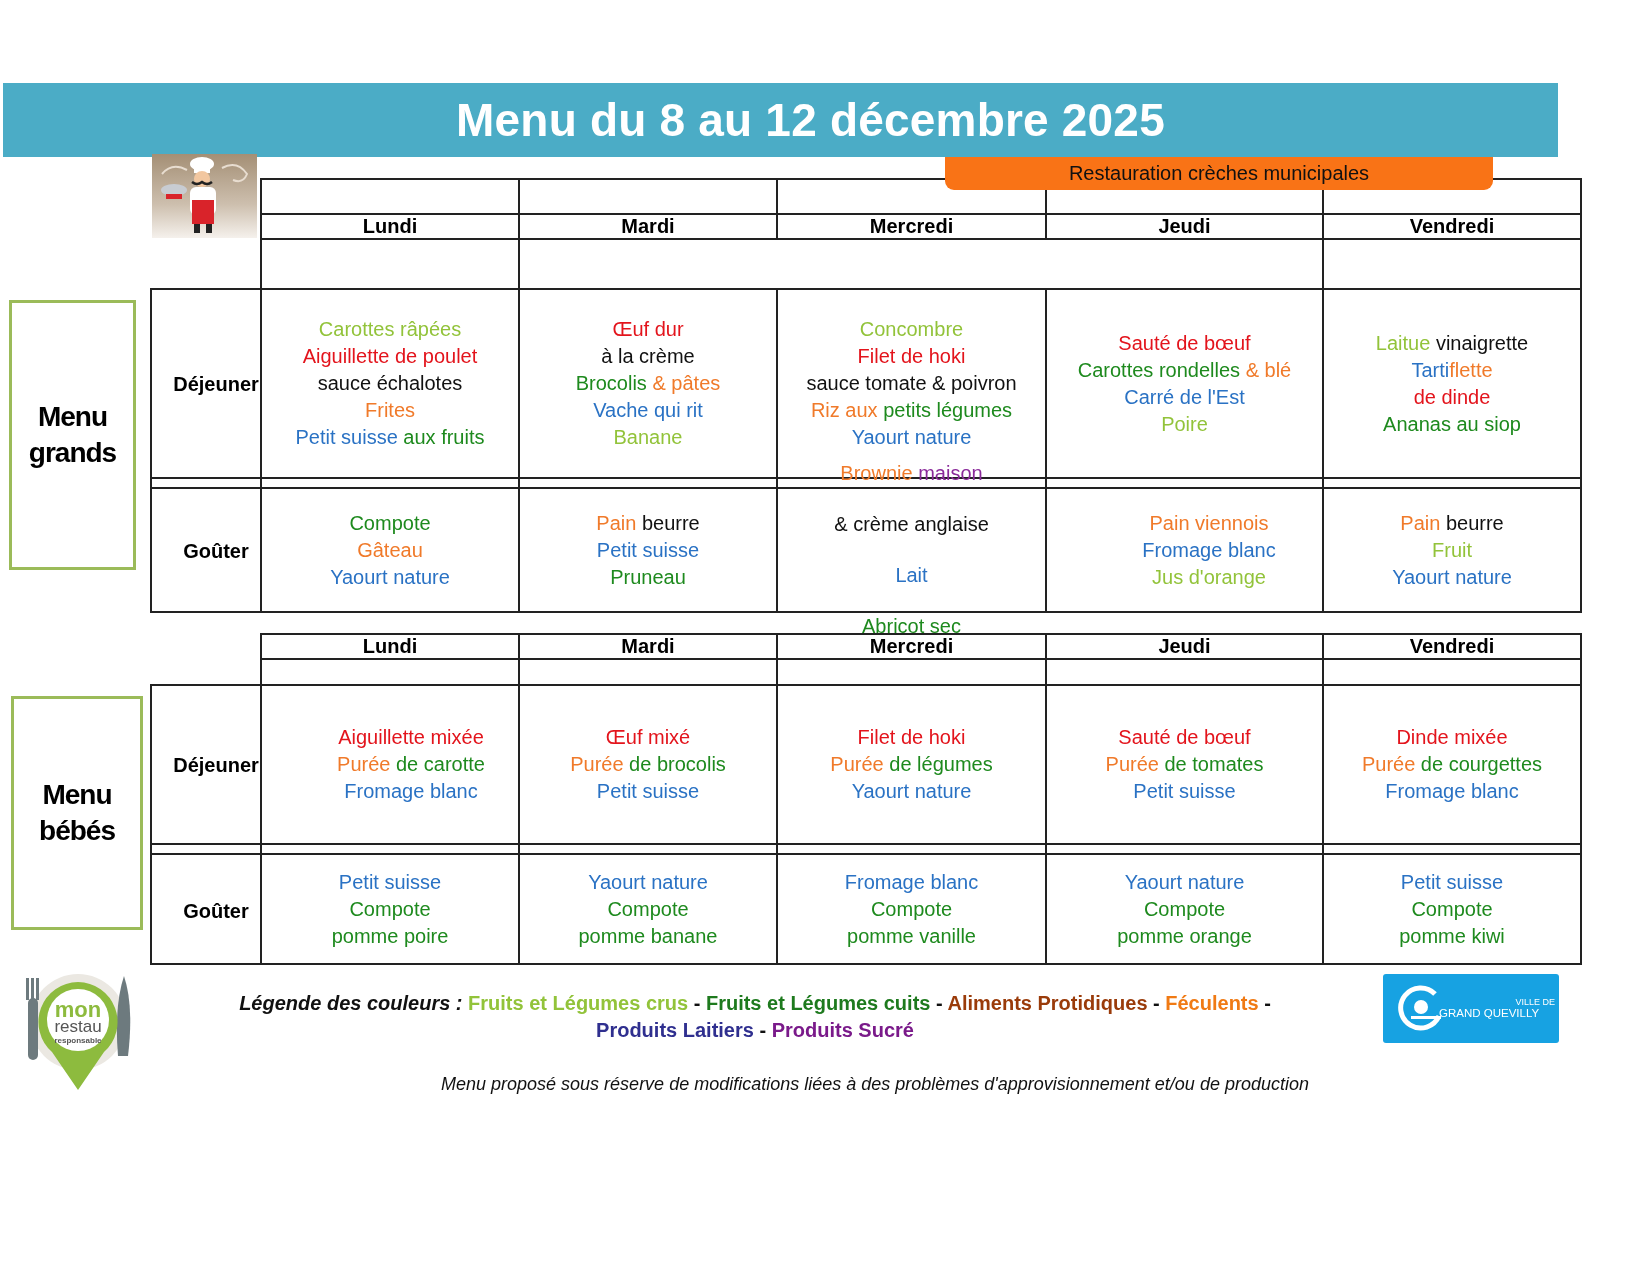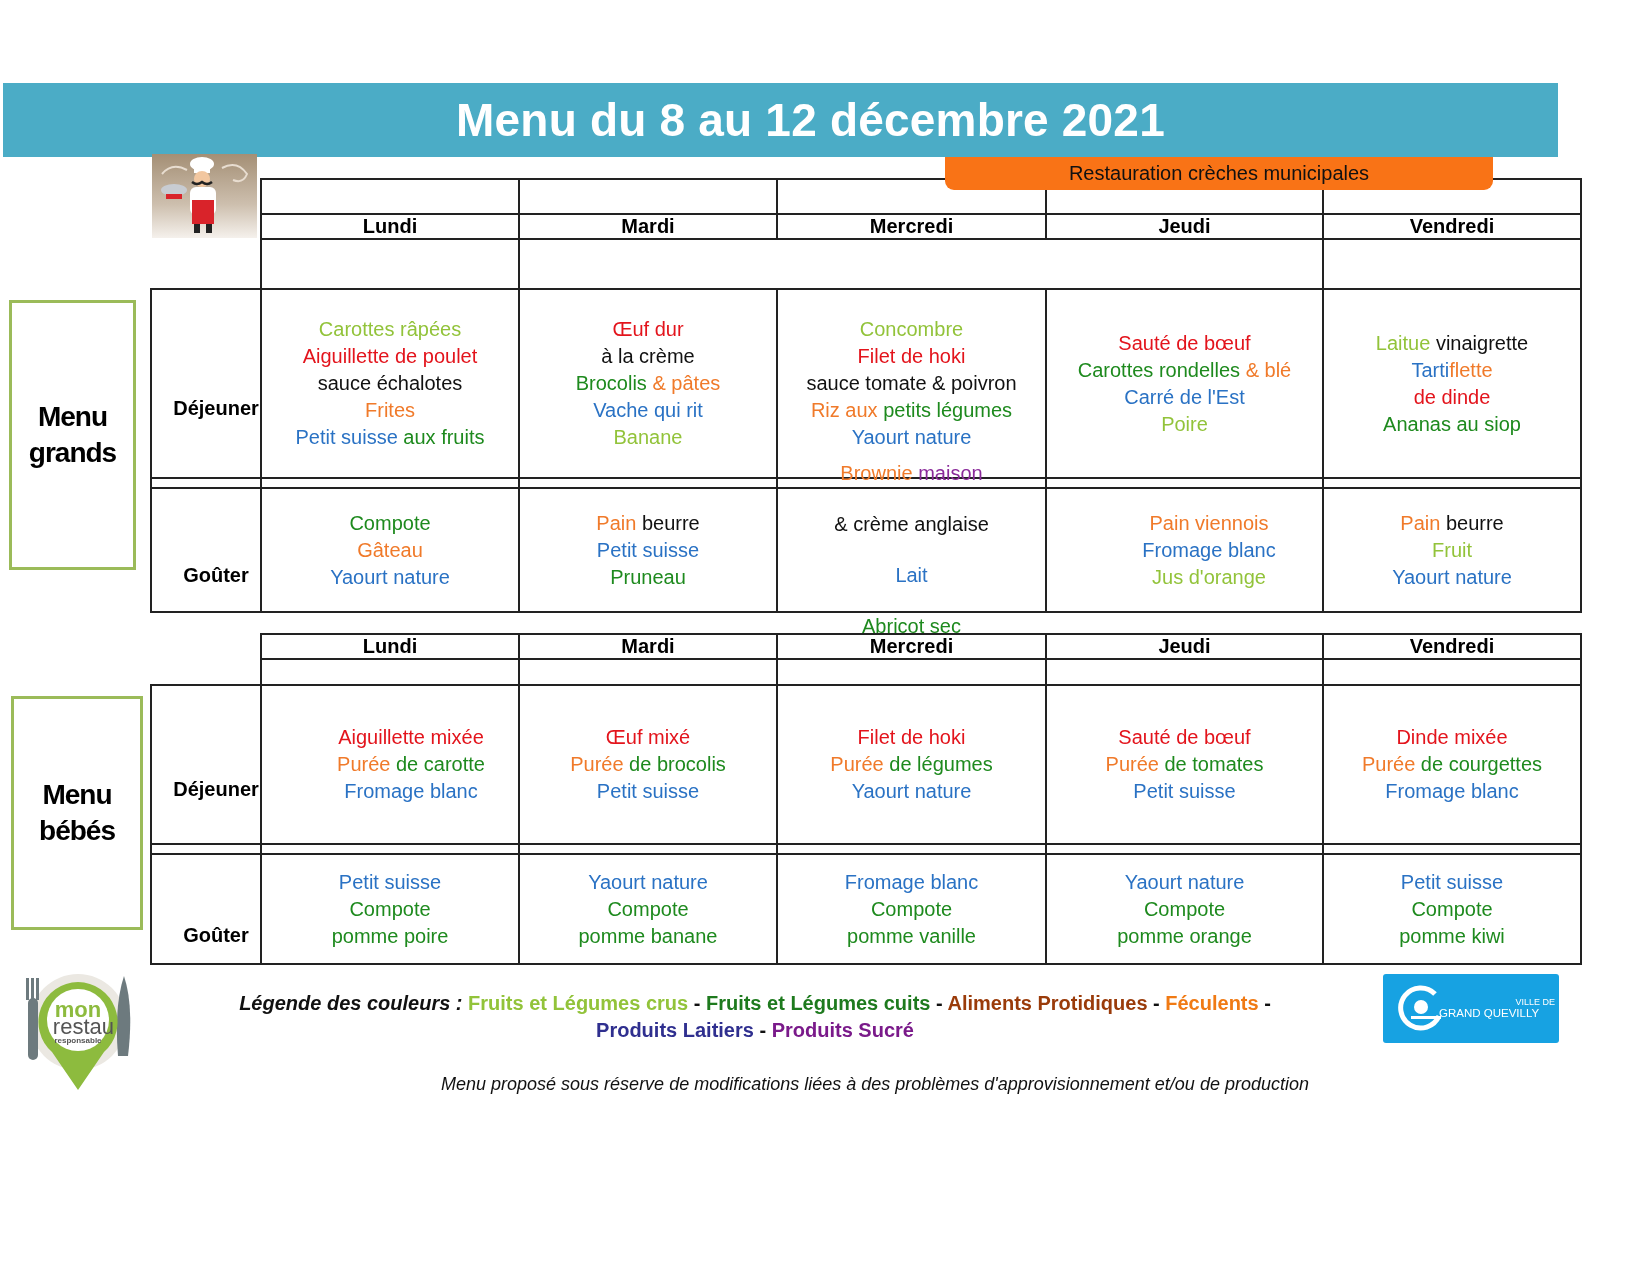--- a/index.html
+++ b/index.html
@@ -5,37 +5,37 @@
   html,body{margin:0;padding:0;background:#fff;}
   body{width:1650px;height:1275px;position:relative;overflow:hidden;font-family:"Liberation Sans",sans-serif;color:#000;}
   .abs{position:absolute;}
   .banner{left:3px;top:83px;width:1555px;height:74px;background:#4bacc6;color:#fff;font-weight:bold;font-size:46px;display:flex;align-items:center;justify-content:center;letter-spacing:0.2px;}
   .banner span{margin-left:60px;}
   .tab{left:945px;top:157px;width:548px;height:33px;background:#f97316;border-radius:0 0 9px 9px;font-size:20px;display:flex;align-items:center;justify-content:center;color:#111;z-index:3;}
   .chef{left:152px;top:154px;width:105px;height:84px;background:linear-gradient(180deg,#a48f75 0%,#cdbfae 60%,#f5f1ec 100%);overflow:hidden;}
   .hl{position:absolute;height:2px;background:#222;}
   .vl{position:absolute;width:2px;background:#222;}
   .day{position:absolute;font-weight:bold;font-size:20px;text-align:center;}
-  .rowlabel{position:absolute;font-weight:bold;font-size:20px;text-align:center;width:132px;margin-top:24px;}
+  .rowlabel{position:absolute;font-weight:bold;font-size:20px;text-align:center;width:132px;}
   .cell{position:absolute;font-size:20px;text-align:center;line-height:27px;display:flex;flex-direction:column;justify-content:center;}
   .cell div{white-space:nowrap;}
   .sidebox{position:absolute;border:3px solid #9bbb59;box-sizing:border-box;display:flex;align-items:center;justify-content:center;text-align:center;font-weight:bold;font-size:28px;line-height:36px;letter-spacing:-1px;}
   .c-raw{color:#92c33a;} .c-cooked{color:#1e8a1e;} .c-prot{color:#e3141c;} .c-fec{color:#f07a2a;}
   .c-dairy{color:#2a72c4;} .c-sweet{color:#8a2a9a;} .c-none{color:#111;}
   .legend{left:180px;top:990px;width:1150px;font-size:20px;font-weight:bold;text-align:center;line-height:27px;}
   .legend .lbl{font-style:italic;color:#111;}
   .l-raw{color:#92c33a;} .l-cooked{color:#1e7a1e;} .l-prot{color:#9a3b0a;} .l-fec{color:#f07a14;} .l-dairy{color:#2f2f8f;} .l-sweet{color:#7a1a8a;}
   .note{left:300px;top:1074px;width:1150px;text-align:center;font-size:18px;font-style:italic;color:#111;}
   .gq{left:1383px;top:974px;width:176px;height:69px;background:#17a2e2;border-radius:3px;color:#fff;}
 </style>
 </head>
 <body>
 
 <div class="abs banner">
-  <span>Menu du 8 au 12 décembre 2021</span>
+  <span>Menu du 8 au 12 décembre 2025</span>
 </div>
 <div class="abs tab">
   <span>Restauration crèches municipales</span>
 </div>
 
 <div class="abs chef">
   <svg width="105" height="84" viewBox="0 0 105 84">
     <path d="M10 20 q10-12 25-4 M70 14 q15 -8 25 6 q-4 10 -14 6" stroke="#e8ddd0" stroke-width="2" fill="none"></path>
     <ellipse cx="50" cy="10" rx="12" ry="7" fill="#fff"></ellipse>
     <rect x="42" y="12" width="16" height="7" fill="#fff"></rect>
@@ -238,21 +238,21 @@
     <rect x="6" y="6" width="3" height="22" fill="#6d7a7e"></rect>
       <rect x="11" y="6" width="3" height="22" fill="#6d7a7e"></rect>
       <rect x="16" y="6" width="3" height="22" fill="#6d7a7e"></rect>
     <rect x="8" y="26" width="10" height="62" rx="5" fill="#6d7a7e"></rect>
     <path d="M104 4 q10 30 4 80 h-10 q-4-50 6-80z" fill="#6d7a7e"></path>
     <path d="M58 10 a40 40 0 0 1 26 70 L58 118 L32 80 a40 40 0 0 1 26-70z" fill="#8dbb3e"></path>
     <circle cx="58" cy="48" r="31" fill="#fff"></circle>
   </svg>
   <div style="position:absolute;left:22px;top:28px;width:72px;text-align:center;line-height:14px;">
     <div style="color:#8dbb3e;font-weight:bold;font-size:22px;line-height:20px;">mon</div>
-    <div style="color:#555;font-size:22px;text-align:right;">restau</div>
+    <div style="color:#555;font-size:17px;">restau</div>
     <div style="color:#555;font-size:8px;font-weight:bold;">responsable</div>
   </div>
 </div>
 
 <div class="abs legend" id="legend">
   <span class="lbl">Légende des couleurs :</span>
   <span id="legend-items"> <span class="l-raw">Fruits et Légumes crus</span><span style="color: rgb(17, 17, 17);"> - </span><span class="l-cooked">Fruits et Légumes cuits</span><span style="color: rgb(17, 17, 17);"> - </span><span class="l-prot">Aliments Protidiques</span><span style="color: rgb(17, 17, 17);"> - </span><span class="l-fec">Féculents</span><span style="color: rgb(17, 17, 17);"> - </span><br><span class="l-dairy">Produits Laitiers</span><span style="color: rgb(17, 17, 17);"> - </span><span class="l-sweet">Produits Sucré</span></span>
 </div>
 
 <div class="abs gq">

